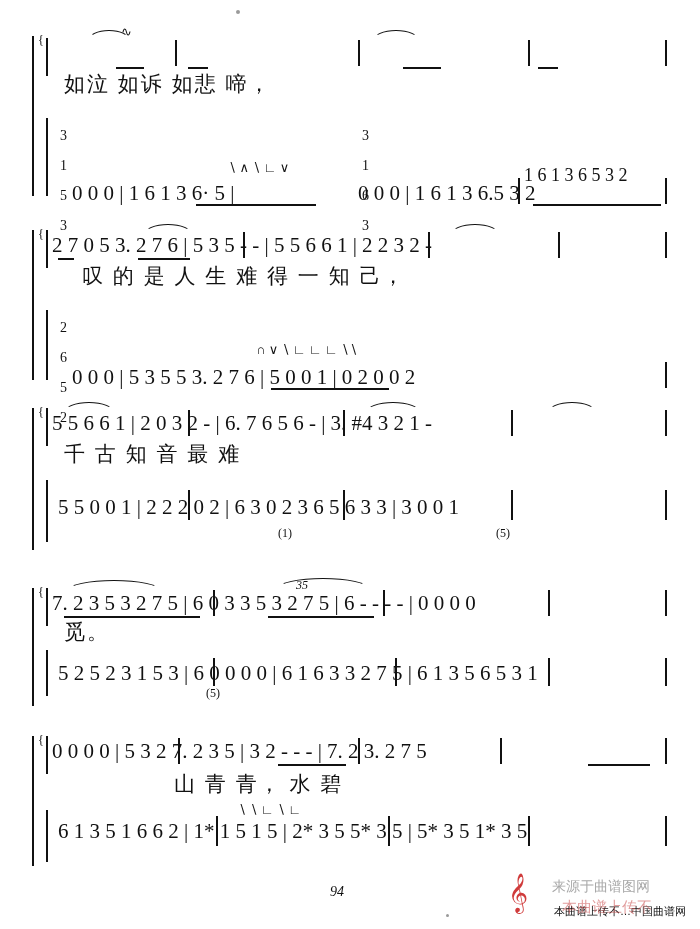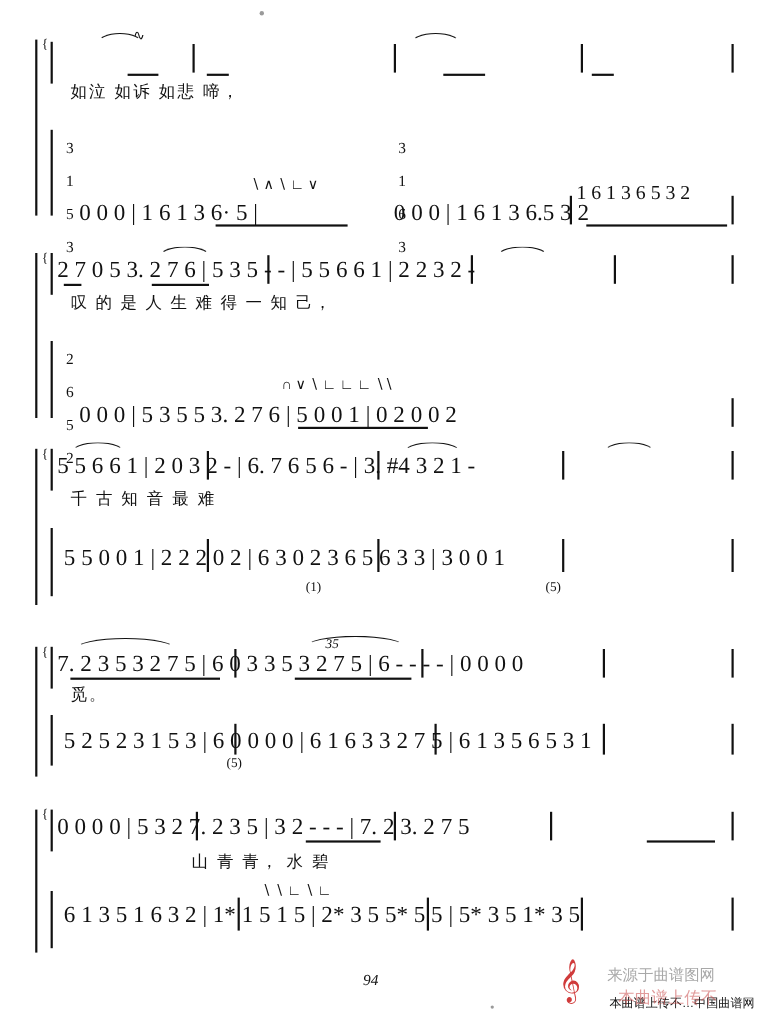--- a/index.html
+++ b/index.html
@@ -30,21 +30,21 @@
 
   .notes {
     font-family: "Liberation Serif", serif;
     font-size: 21px;
     letter-spacing: 0px;
     white-space: nowrap;
     line-height: 26px;
   }
   .lyrics {
     font-family: "Liberation Sans", sans-serif;
-    font-size: 15px;
+    font-size: 21px;
     letter-spacing: 2px;
     white-space: nowrap;
     line-height: 20px;
   }
   .small {
     font-size: 12px;
   }
 
   .vbar {
     position: absolute;
@@ -193,21 +193,21 @@
     <div class="vbar" style="left:215px;top:10px;height:26px;"></div>
     <div class="vbar" style="left:400px;top:10px;height:26px;"></div>
     <div class="vbar" style="left:530px;top:10px;height:26px;"></div>
     <div class="vbar" style="left:637px;top:10px;height:26px;"></div>
 
     <div class="slur" style="left:116px;top:2px;width:46px;"></div>
     <div class="slur" style="left:423px;top:2px;width:46px;"></div>
     <div class="hline" style="left:110px;top:36px;width:52px;"></div>
     <div class="hline" style="left:30px;top:36px;width:16px;"></div>
 
-    <div class="txt lyrics" style="left:36px;top:44px;font-family:Liberation Serif, serif;">叹  的 是             人 生 难 得 一 知 己，</div>
+    <div class="txt lyrics" style="left:54px;top:44px;">叹  的 是             人 生 难 得 一 知 己，</div>
 
     <div class="txt notes" style="left:28px;top:98px;font-size:14px;line-height:14px;writing-mode:vertical-rl;text-orientation:upright;">2 6 5 2</div>
 
     <div class="txt notes" style="left:44px;top:142px;">0   0   0 | 5 3 5 5 3. 2 7 6 | 5 0  0 1 | 0 2 0 0  2</div>
     <div class="ornament" style="left:228px;top:120px;">∩ ∨ ∖ ∟ ∟ ∟ ∖∖</div>
     <div class="hline" style="left:243px;top:166px;width:118px;"></div>
     <div class="vbar" style="left:637px;top:140px;height:26px;"></div>
   </div>
 
   <div class="system" style="top:398px;height:150px;">
@@ -282,21 +282,21 @@
     <div class="txt notes" style="left:24px;top:10px;">0 0 0 0 | 5 3 2 7. 2 3 5 | 3 2 - - - | 7. 2 3. 2 7 5</div>
     <div class="vbar" style="left:150px;top:10px;height:26px;"></div>
     <div class="vbar" style="left:330px;top:10px;height:26px;"></div>
     <div class="vbar" style="left:472px;top:10px;height:26px;"></div>
     <div class="vbar" style="left:637px;top:10px;height:26px;"></div>
     <div class="hline" style="left:250px;top:36px;width:68px;"></div>
     <div class="hline" style="left:560px;top:36px;width:62px;"></div>
 
     <div class="txt lyrics" style="left:146px;top:46px;">山 青  青，  水 碧</div>
 
-    <div class="txt notes" style="left:30px;top:90px;">6 1 3 5 1 6 3 2 | 1* 1 5 1 5 | 2* 3 5 5* 5 5 | 5* 3 5 1* 3 5</div>
+    <div class="txt notes" style="left:30px;top:90px;">6 1 3 5 1 6 6 2 | 1* 1 5 1 5 | 2* 3 5 5* 3 5 | 5* 3 5 1* 3 5</div>
     <div class="vbar" style="left:188px;top:88px;height:30px;"></div>
     <div class="vbar" style="left:360px;top:88px;height:30px;"></div>
     <div class="vbar" style="left:500px;top:88px;height:30px;"></div>
     <div class="vbar" style="left:637px;top:88px;height:30px;"></div>
     <div class="ornament" style="left:210px;top:74px;">∖ ∖ ∟ ∖ ∟</div>
   </div>
 
   <div class="pagenum">94</div>
 
   <div class="footer-note">本曲谱上传不…中国曲谱网</div>

